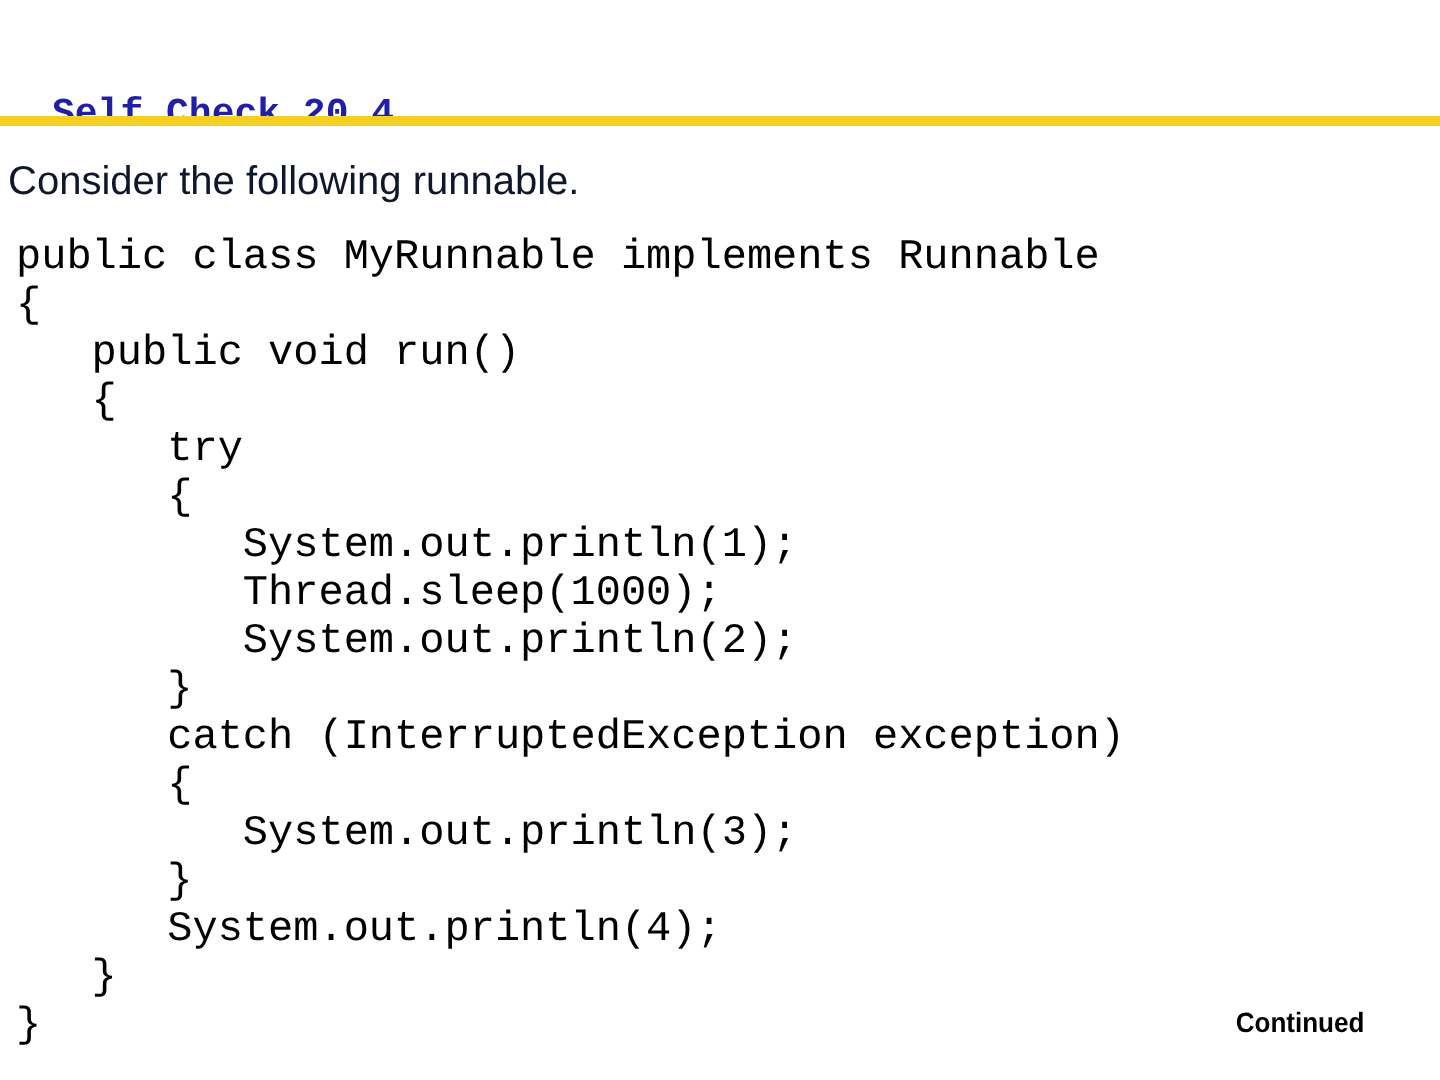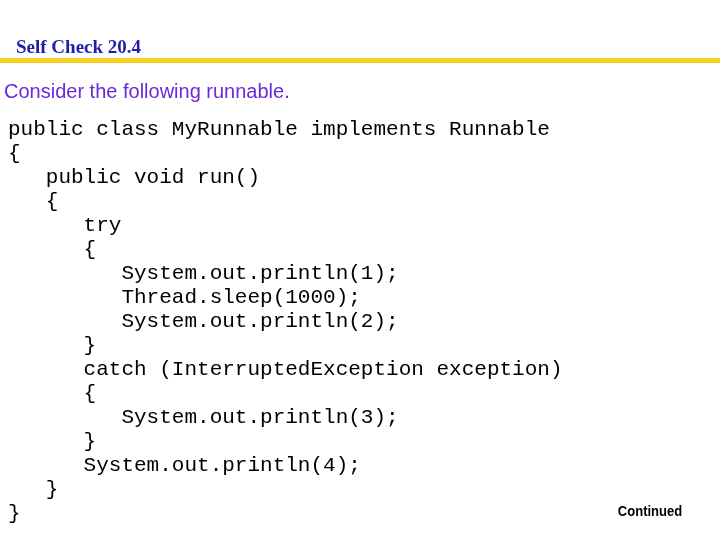--- a/index.html
+++ b/index.html
@@ -27,22 +27,22 @@
     position: absolute;
     left: 0;
     top: 0;
     width: 720px;
     height: 64px;
   }
   .slide-title {
     position: absolute;
     left: 10px;
     top: 30px;
-    margin: 6px;
-    font-family: Liberation Serif, serif;
+    margin: 16px;
+    font-family: Liberation Mono, monospace;
     font-size: 19px;
     font-weight: bold;
     line-height: 22px;
     color: #1f1fa8;
     letter-spacing: 0px;
     white-space: nowrap;
   }
   .title-rule {
     position: absolute;
     left: 0;
@@ -54,21 +54,21 @@
 
   
   .intro-line {
     position: absolute;
     left: 4px;
     top: 78px;
     margin: 0;
     font-family: "Liberation Sans", sans-serif;
     font-size: 20px;
     line-height: 26px;
-    color: #6d28d9;
+    color: #0f172a;
     white-space: nowrap;
   }
 
   
   .code-block {
     position: absolute;
     left: 8px;
     top: 118px;
     margin: 0;
     font-family: "Liberation Mono", "DejaVu Sans Mono", monospace;

